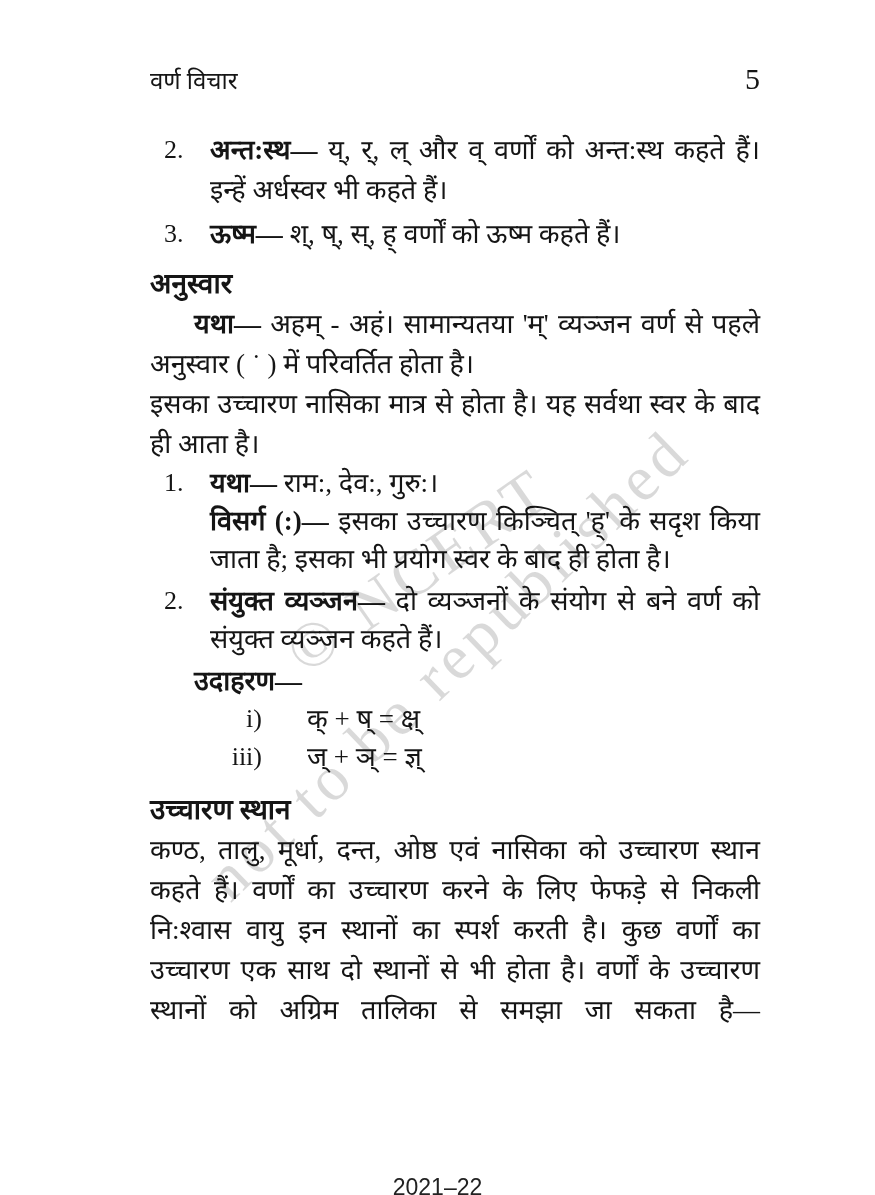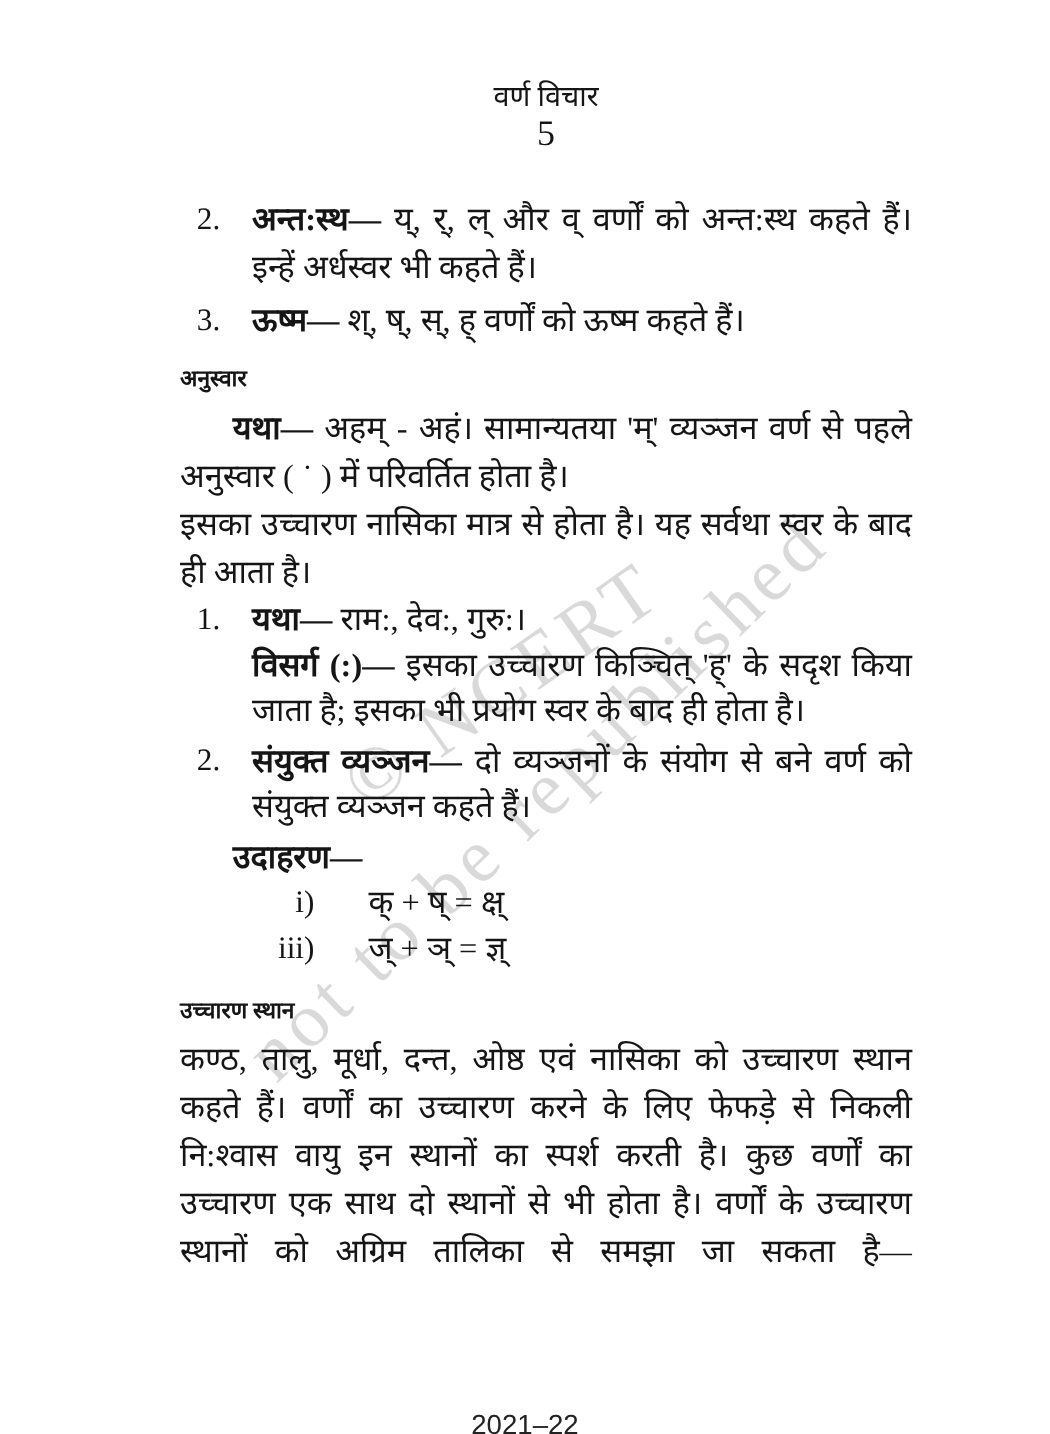--- a/index.html
+++ b/index.html
@@ -24,36 +24,36 @@
     font-family: "Liberation Serif", serif;
     color: rgba(0,0,0,0.15);
     white-space: nowrap;
     font-size: 64px;
     letter-spacing: 5px;
   }
   .wm-line1 { left: 272px; top: 628px; transform: rotate(-35deg); transform-origin: 0 0; }
   .wm-line2 { left: 190px; top: 862px; transform: rotate(-44deg); transform-origin: 0 0; }
   .content { position: relative; z-index: 1; }
   
-  .hdr { display: flex; justify-content: space-between; align-items: center; flex-direction: column; }
+  .hdr { display: flex; justify-content: space-between; align-items: center; }
   .hdr-title { font-size: 24px; }
   .hdr-pagenum { font-size: 30px; }
   
   .para { font-size: 27px; line-height: 40px; text-align: justify; }
   .indent { text-indent: 44px; }
   strong { font-weight: bold; }
   
   .lrow { display: flex; line-height: 40px; margin-bottom: 4px; }
   .lrow .num { width: 60px; flex: 0 0 60px; padding-left: 14px; font-size: 26px; }
   .lrow .lcontent { flex: 1 1 auto; }
   .toplist { margin-top: 34px; }
   .list2 .lrow, .list2 .lrow .para { line-height: 38px; }
   
   .sec-heading {
-    font-size: 19px; font-weight: bold; line-height: 40px;
+    font-size: 28px; font-weight: bold; line-height: 40px;
     margin-top: 10px;
     font-family: Liberation Serif, serif;
   }
   
   .udaharan { margin-left: 44px; font-size: 27px; font-weight: bold; line-height: 38px; }
   .ex-row { display: flex; margin-left: 60px; line-height: 38px; }
   .ex-roman { flex: 0 0 52px; width: 52px; text-align: right; font-size: 26px; }
   .ex-eq { margin-left: 45px; font-size: 27px; font-family: Liberation Serif, serif; }
   
   .justify-last { text-align-last: justify; }

